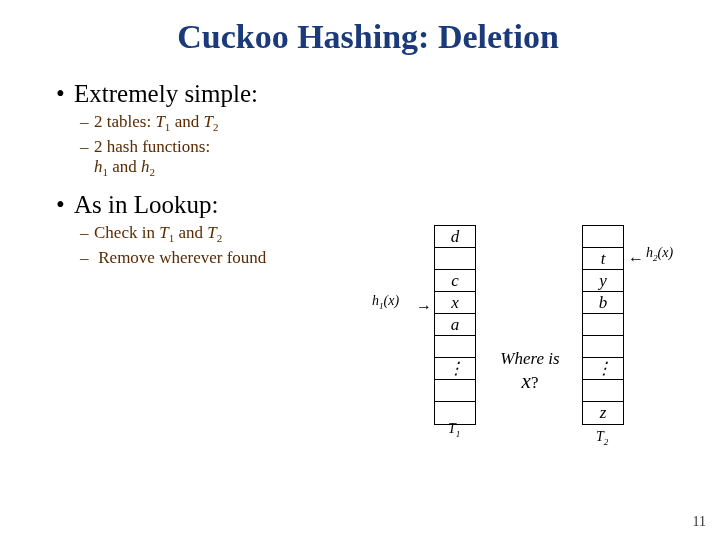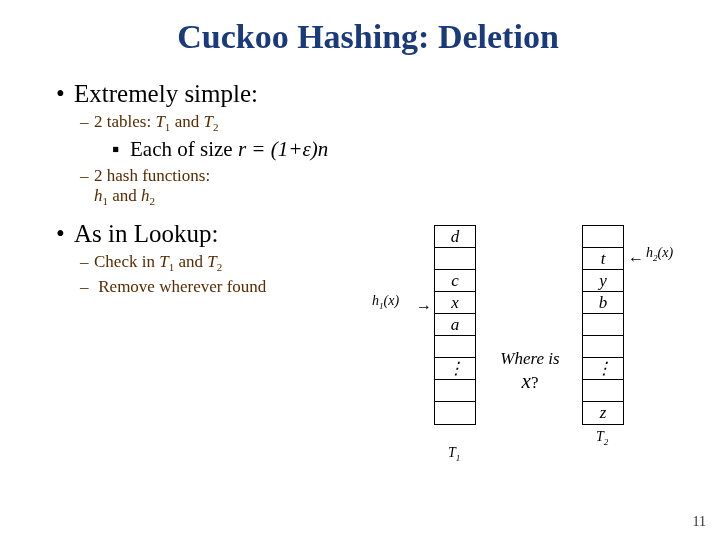--- a/index.html
+++ b/index.html
@@ -61,23 +61,20 @@
   <div class="title">Cuckoo Hashing: Deletion</div>
 
   <div class="b1">
     <span class="dot">•</span><span>Extremely simple:</span>
   </div>
 
   <div class="b2">
     <span class="dash">–</span><span>2 tables: </span><span class="ital">T</span><span class="sub">1</span><span> and </span><span class="ital">T</span><span class="sub">2</span>
   </div>
 
-  <div class="b3">
-    <span class="sq">▪</span><span>Each of size </span><span class="ital">r = (1+ε)n</span>
-  </div>
 
   <div class="b2">
     <span class="dash">–</span><span>2 hash functions:</span><br>
     <span class="dash">&nbsp;</span><span class="ital">h</span><span class="sub">1</span><span> and </span><span class="ital">h</span><span class="sub">2</span>
   </div>
 
   <div class="b1">
     <span class="dot">•</span><span>As in Lookup:</span>
   </div>
 
@@ -100,21 +97,21 @@
       <div class="cell">d</div>
       <div class="cell"></div>
       <div class="cell">c</div>
       <div class="cell">x</div>
       <div class="cell">a</div>
       <div class="cell"></div>
       <div class="cell vdots">⋮</div>
       <div class="cell"></div>
       <div class="cell"></div>
     </div>
-  <div class="tname" style="left:76px; top:220px;">
+  <div class="tname" style="left:76px; top:196px;">
     <span>T</span><span class="sub">1</span>
   </div>
 
   <div class="tbl" id="t2" style="left:210px; top:0;">
       <div class="cell"></div>
       <div class="cell">t</div>
       <div class="cell">y</div>
       <div class="cell">b</div>
       <div class="cell"></div>
       <div class="cell"></div>

